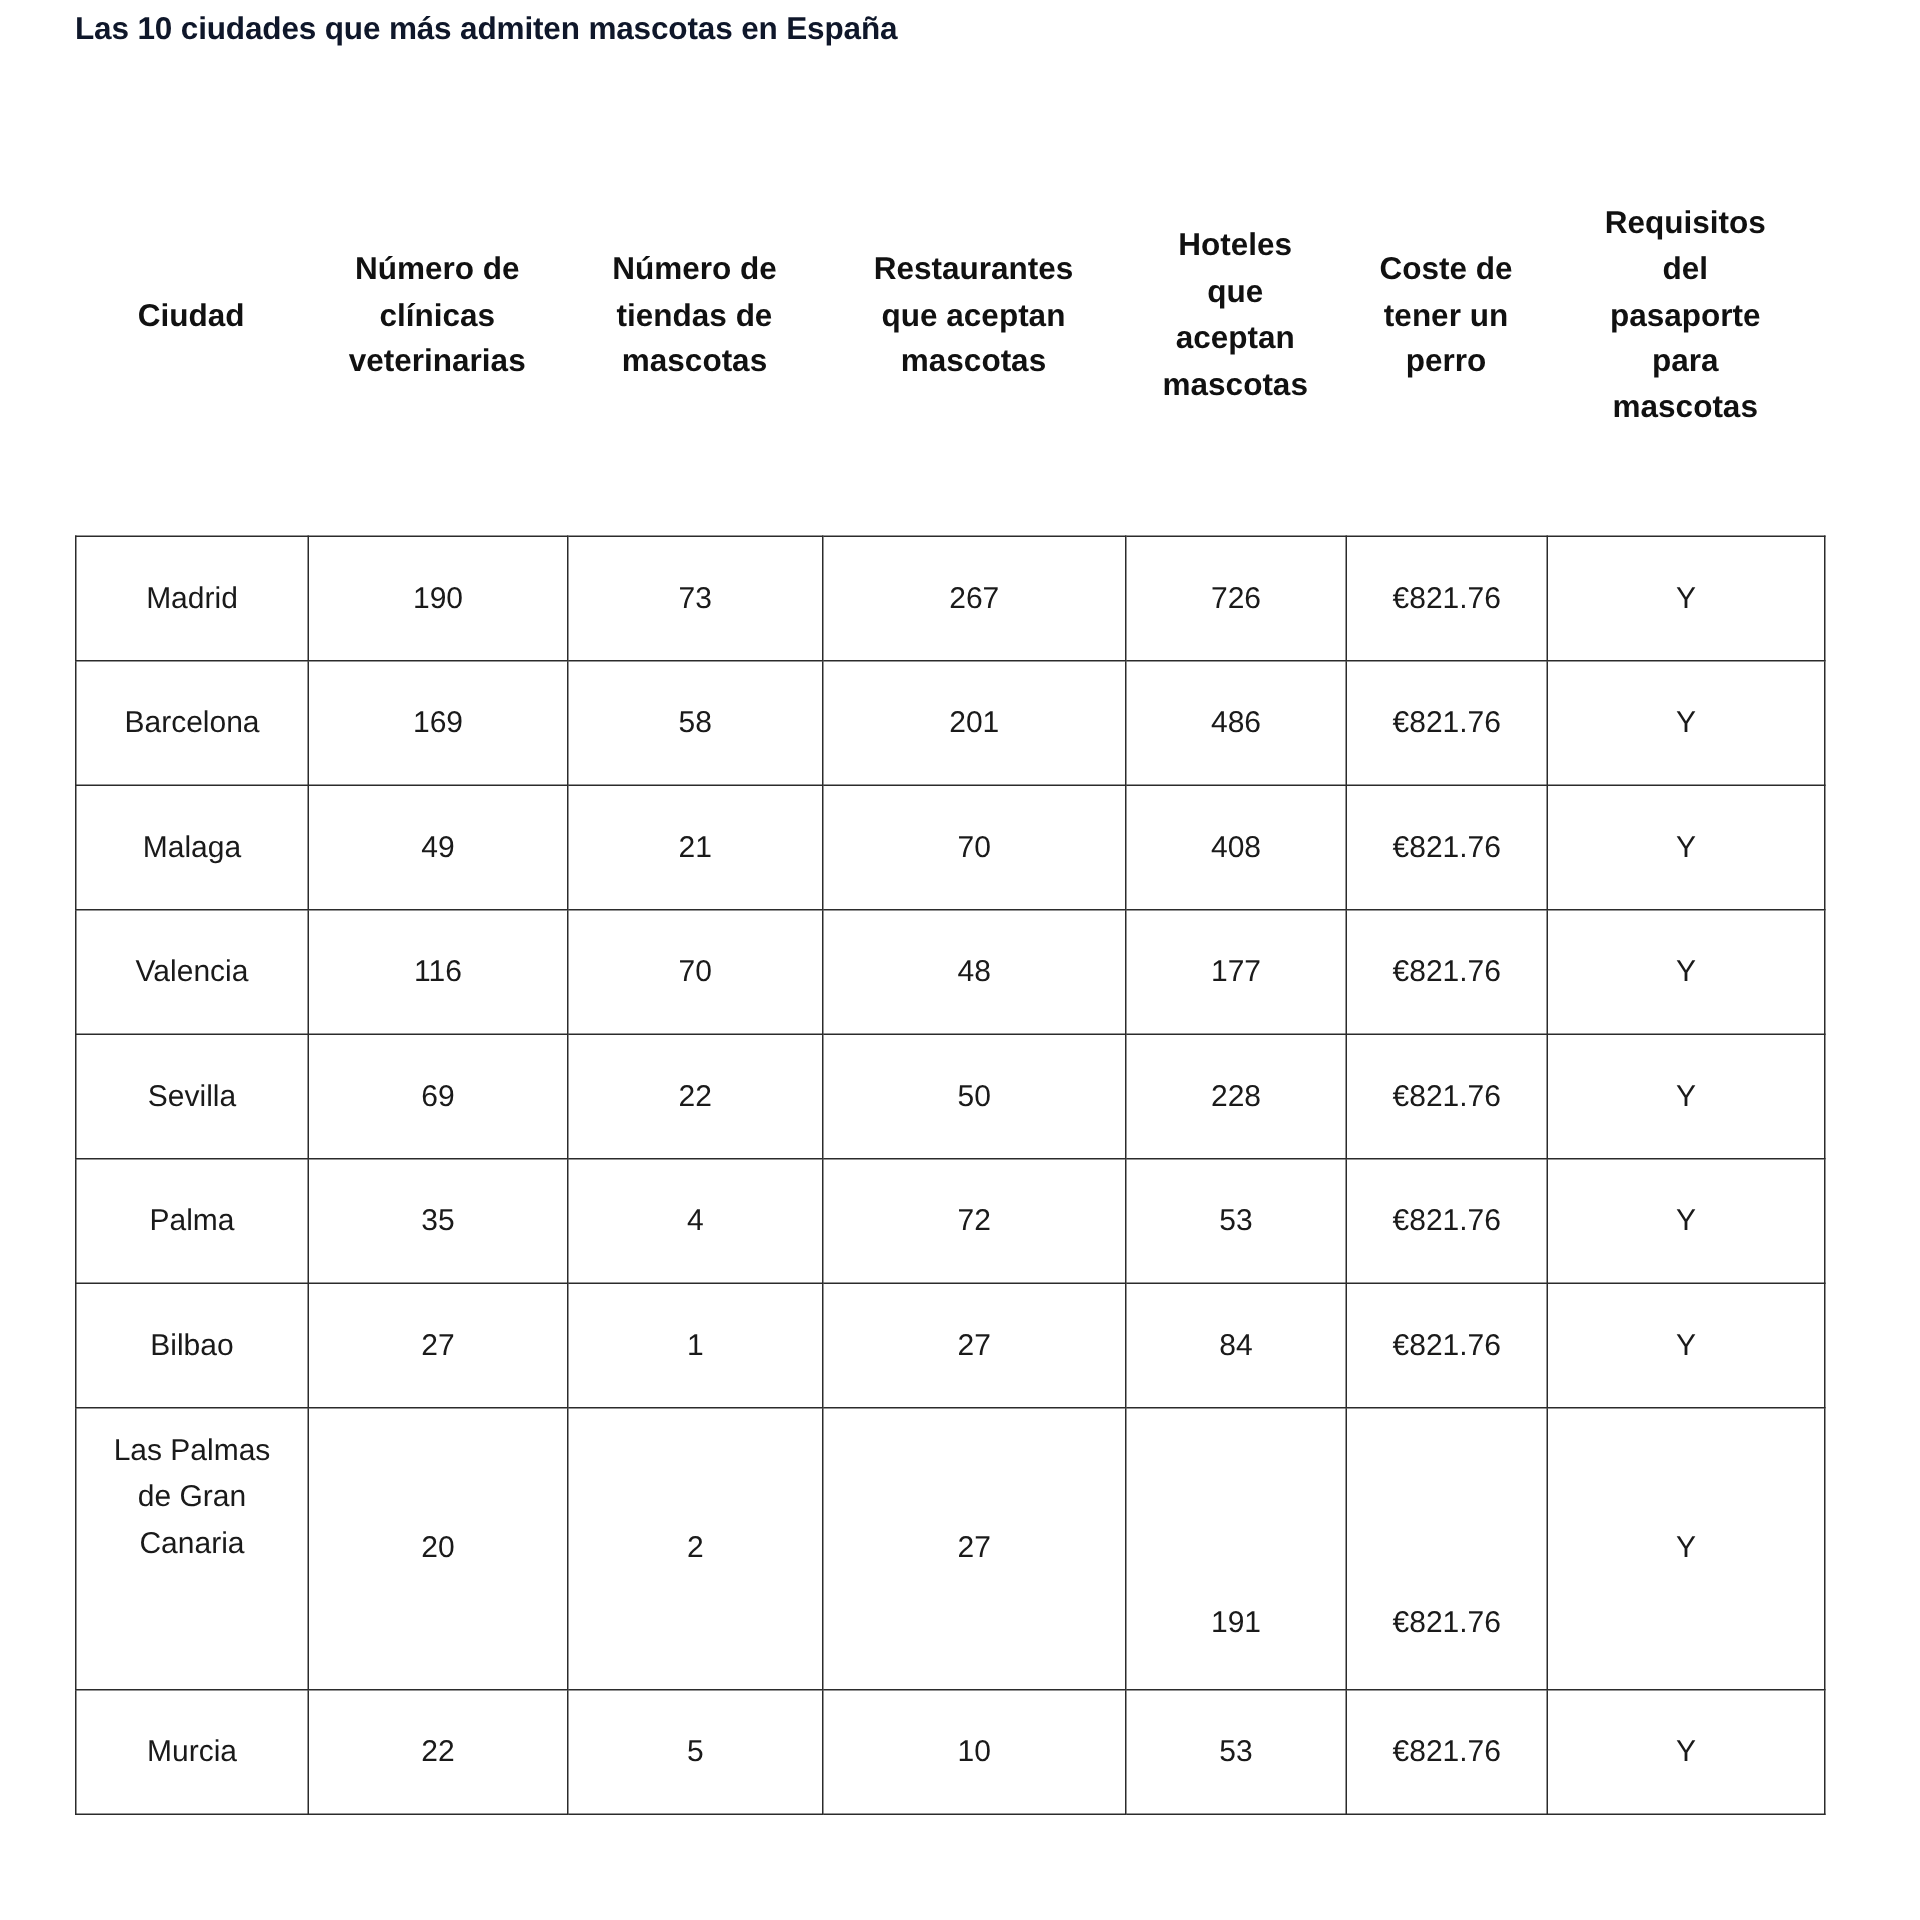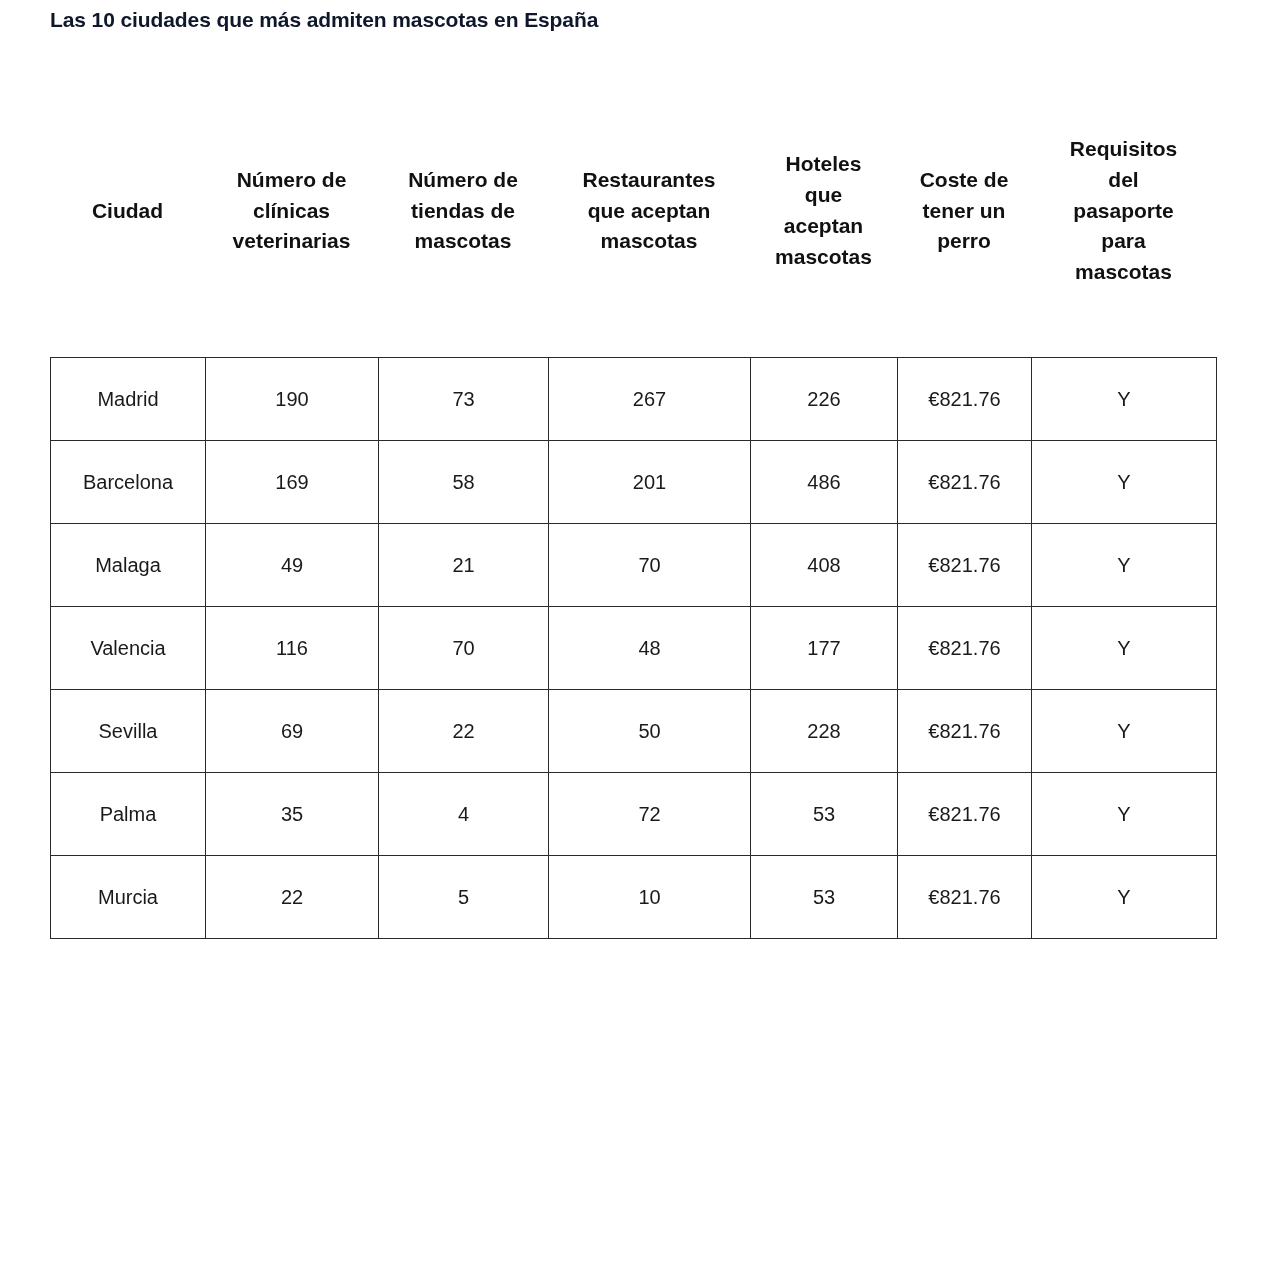--- a/index.html
+++ b/index.html
@@ -164,21 +164,21 @@
         <col style="width:147px">
         <col style="width:134px">
         <col style="width:185px">
     </colgroup>
     <tbody>
         <tr class="r-normal">
           <td>Madrid</td>
           <td>190</td>
           <td>73</td>
           <td>267</td>
-          <td>226</td>
+          <td>726</td>
           <td>€821.76</td>
           <td>Y</td>
         </tr>
         <tr class="r-normal">
           <td>Barcelona</td>
           <td>169</td>
           <td>58</td>
           <td>201</td>
           <td>486</td>
           <td>€821.76</td>
@@ -214,20 +214,42 @@
         <tr class="r-normal">
           <td>Palma</td>
           <td>35</td>
           <td>4</td>
           <td>72</td>
           <td>53</td>
           <td>€821.76</td>
           <td>Y</td>
         </tr>
         <tr class="r-normal">
+          <td>Bilbao</td>
+          <td>27</td>
+          <td>1</td>
+          <td>27</td>
+          <td>84</td>
+          <td>€821.76</td>
+          <td>Y</td>
+        </tr>
+        <tr class="r-tall">
+          <td class="top-align city-multi">
+            <span style="display:block">Las Palmas</span>
+            <span style="display:block">de Gran</span>
+            <span style="display:block">Canaria</span>
+          </td>
+          <td>20</td>
+          <td>2</td>
+          <td>27</td>
+          <td class="low-align">191</td>
+          <td class="low-align">€821.76</td>
+          <td>Y</td>
+        </tr>
+        <tr class="r-normal">
           <td>Murcia</td>
           <td>22</td>
           <td>5</td>
           <td>10</td>
           <td>53</td>
           <td>€821.76</td>
           <td>Y</td>
         </tr>
       </tbody>
   </table>

